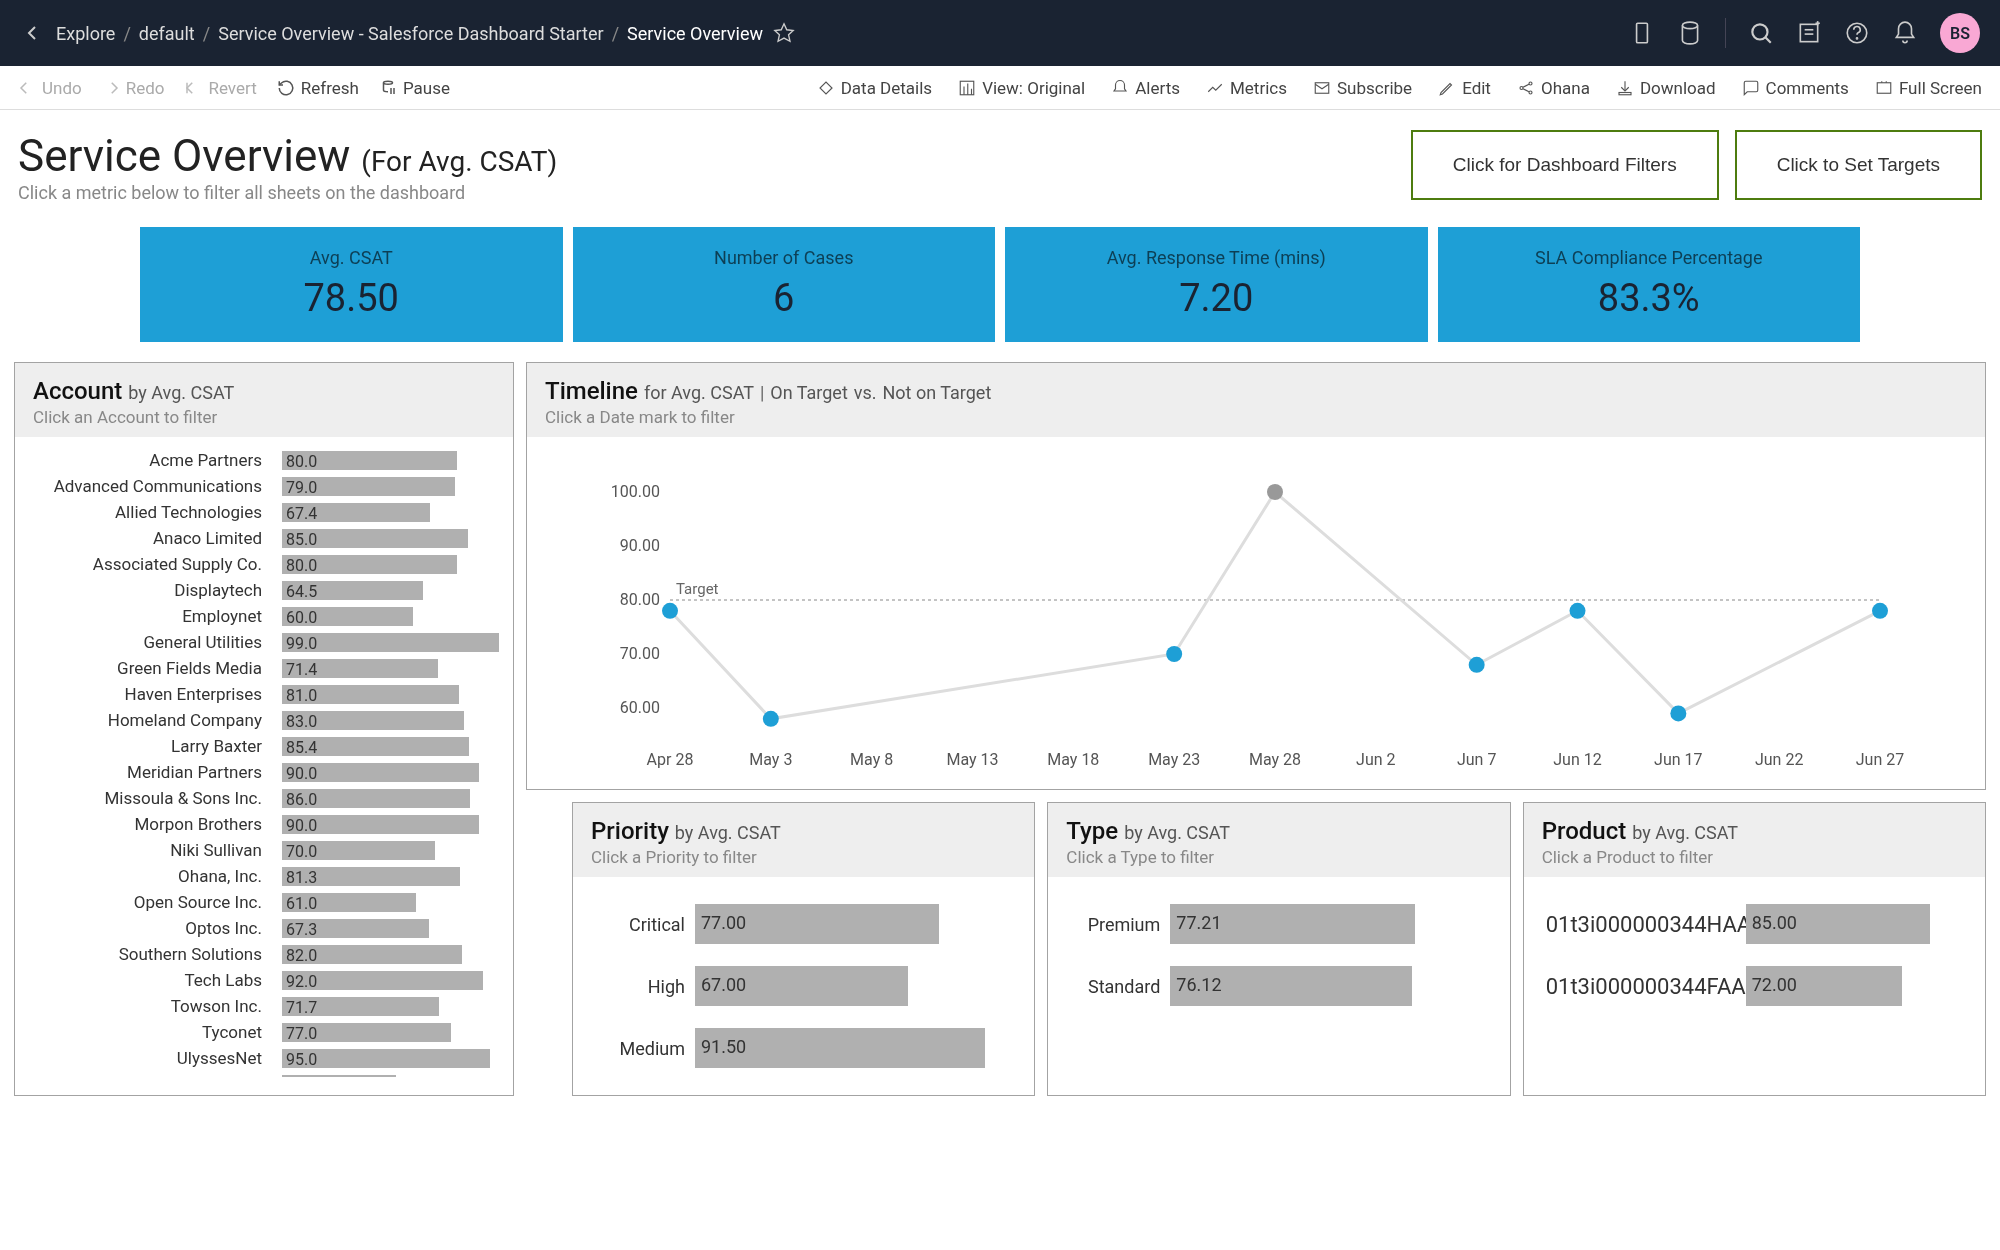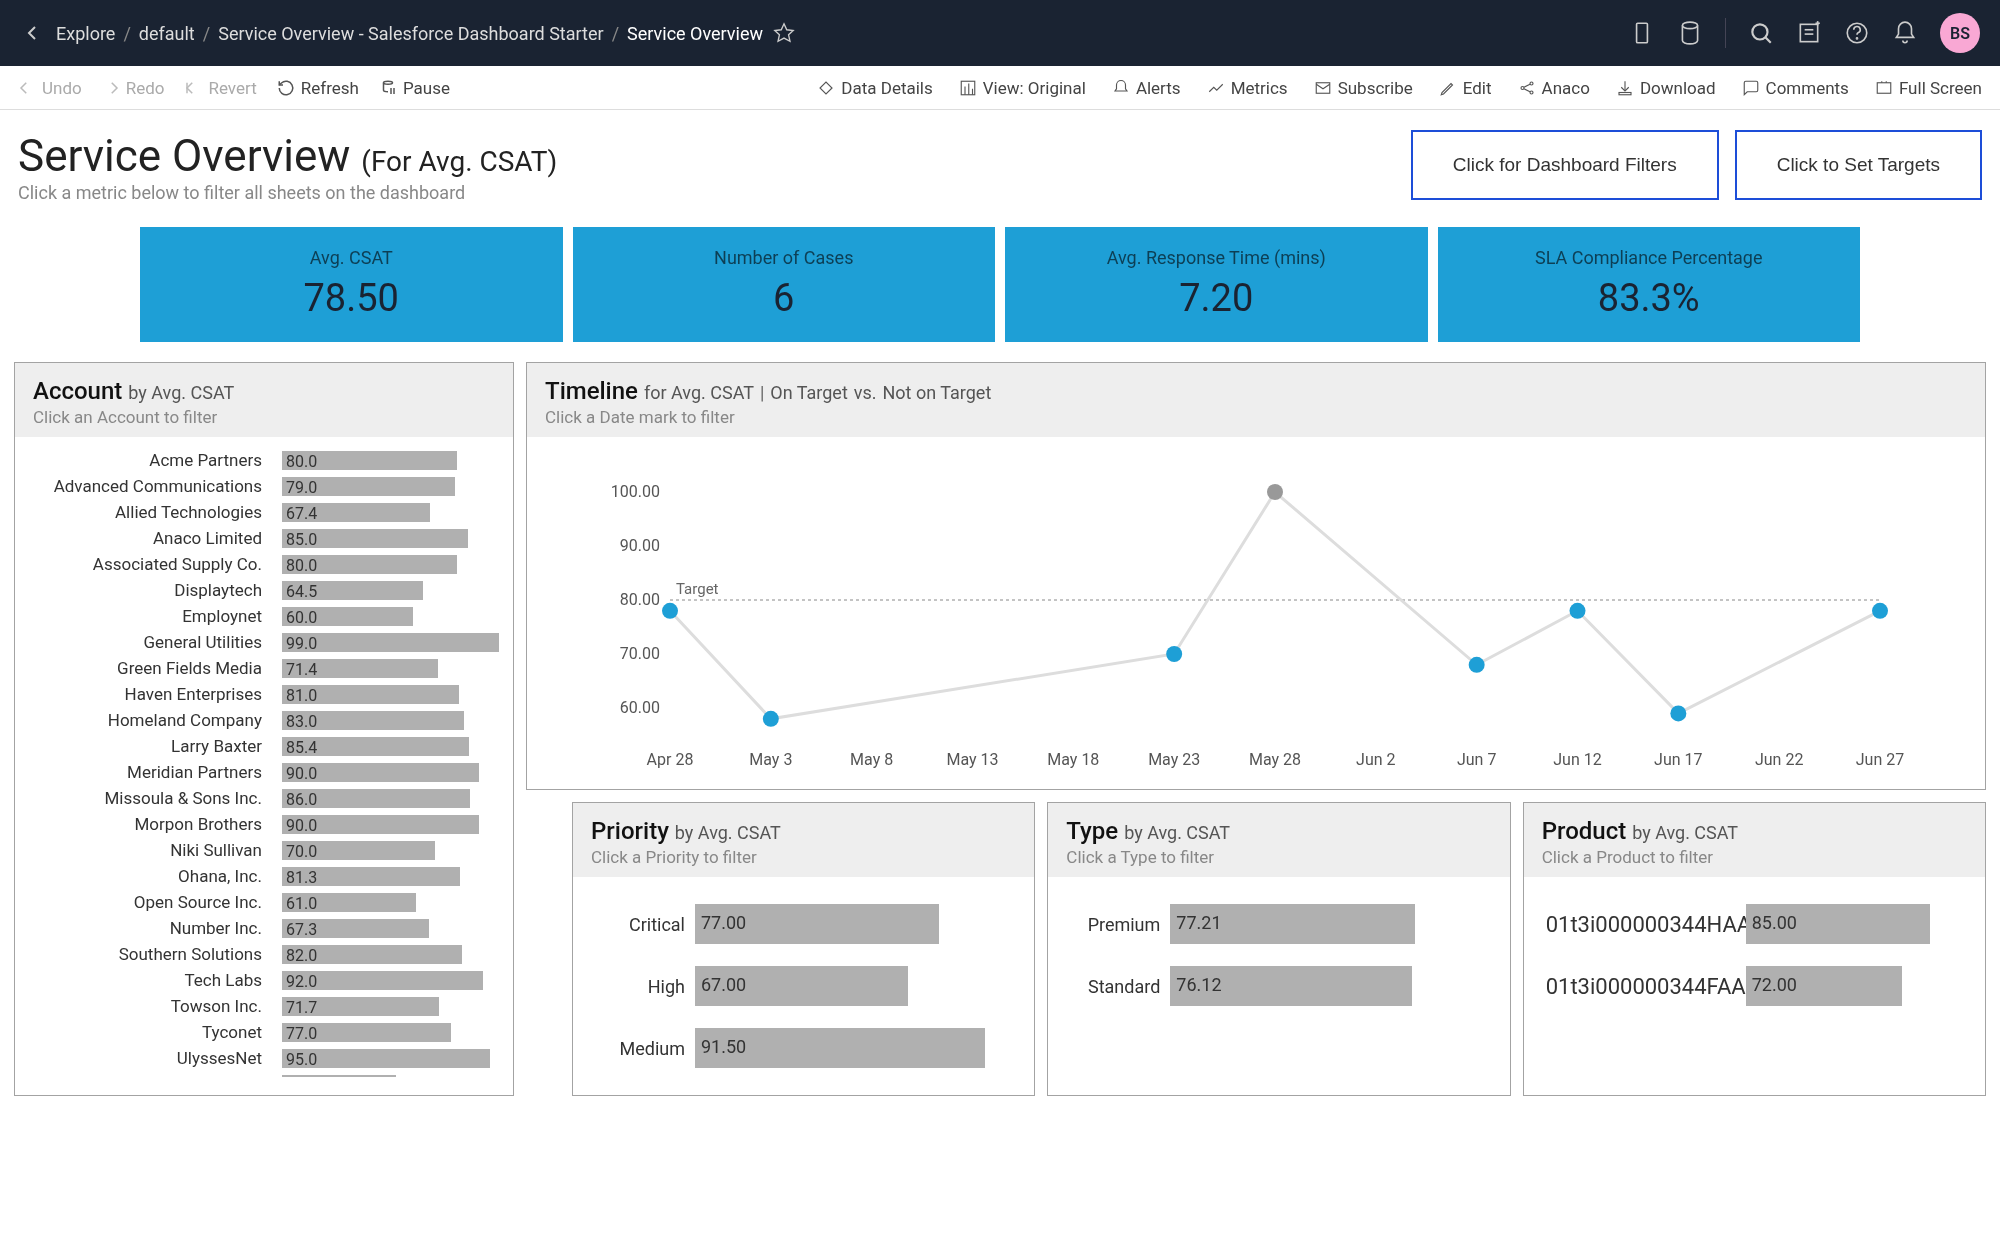--- a/index.html
+++ b/index.html
@@ -25,21 +25,21 @@
 .toolbar-left .dim { color:#aaa; cursor:default; }
 .toolbar-right { margin-left:auto; display:flex; align-items:center; gap:26px; }
 .toolbar svg { width:18px; height:18px; }
 
 
 .page-header { padding:20px 18px 10px; display:flex; align-items:flex-start; }
 .page-header h1 { font-size:44px; font-weight:400; color:#222; }
 .page-header h1 .sub { font-size:28px; }
 .page-header .subtitle { color:#888; font-size:18px; }
 .header-buttons { margin-left:auto; display:flex; gap:16px; }
-.header-buttons button { background:#fff; border:2px solid #1d4ed8; padding:22px 40px; font-size:19px; cursor:pointer; color:#333; }
+.header-buttons button { background:#fff; border:2px solid #4d7c0f; padding:22px 40px; font-size:19px; cursor:pointer; color:#333; }
 
 
 .kpi-row { display:flex; gap:10px; padding:14px 140px 20px; }
 .kpi { flex:1; background:#1e9fd6; color:#1a2332; text-align:center; padding:20px 10px 22px; }
 .kpi .label { font-size:18px; color:#0d3f55; margin-bottom:8px; }
 .kpi .value { font-size:38px; font-weight:400; color:#1a2332; }
 
 
 .dash { display:grid; grid-template-columns:500px 1fr; gap:12px; padding:0 14px 14px; }
 .panel { border:1px solid #a3a3a3; }
@@ -212,21 +212,21 @@
         <span>Edit</span>
       </div>
     <div class="item">
         <svg viewBox="0 0 24 24" fill="none" stroke="#555" stroke-width="1.5">
           <circle cx="6" cy="12" r="2"></circle>
           <circle cx="18" cy="6" r="2"></circle>
           <circle cx="18" cy="18" r="2"></circle>
           <line x1="8" y1="11" x2="16" y2="7"></line>
           <line x1="8" y1="13" x2="16" y2="17"></line>
         </svg>
-        <span>Anaco</span>
+        <span>Ohana</span>
       </div>
     <div class="item">
         <svg viewBox="0 0 24 24" fill="none" stroke="#555" stroke-width="1.5">
           <path d="M12 3v12"></path>
           <polyline points="7 11 12 16 17 11"></polyline>
           <rect x="4" y="18" width="16" height="3"></rect>
         </svg>
         <span>Download</span>
       </div>
     <div class="item">
@@ -405,21 +405,21 @@
             </div>
           </div>
           <div class="account-row">
             <div class="name">Open Source Inc.</div>
             <div class="bar-wrap">
               <div class="bar" style="width:61%"></div>
               <div class="val">61.0</div>
             </div>
           </div>
           <div class="account-row">
-            <div class="name">Number Inc.</div>
+            <div class="name">Optos Inc.</div>
             <div class="bar-wrap">
               <div class="bar" style="width:67.3%"></div>
               <div class="val">67.3</div>
             </div>
           </div>
           <div class="account-row">
             <div class="name">Southern Solutions</div>
             <div class="bar-wrap">
               <div class="bar" style="width:82%"></div>
               <div class="val">82.0</div>

